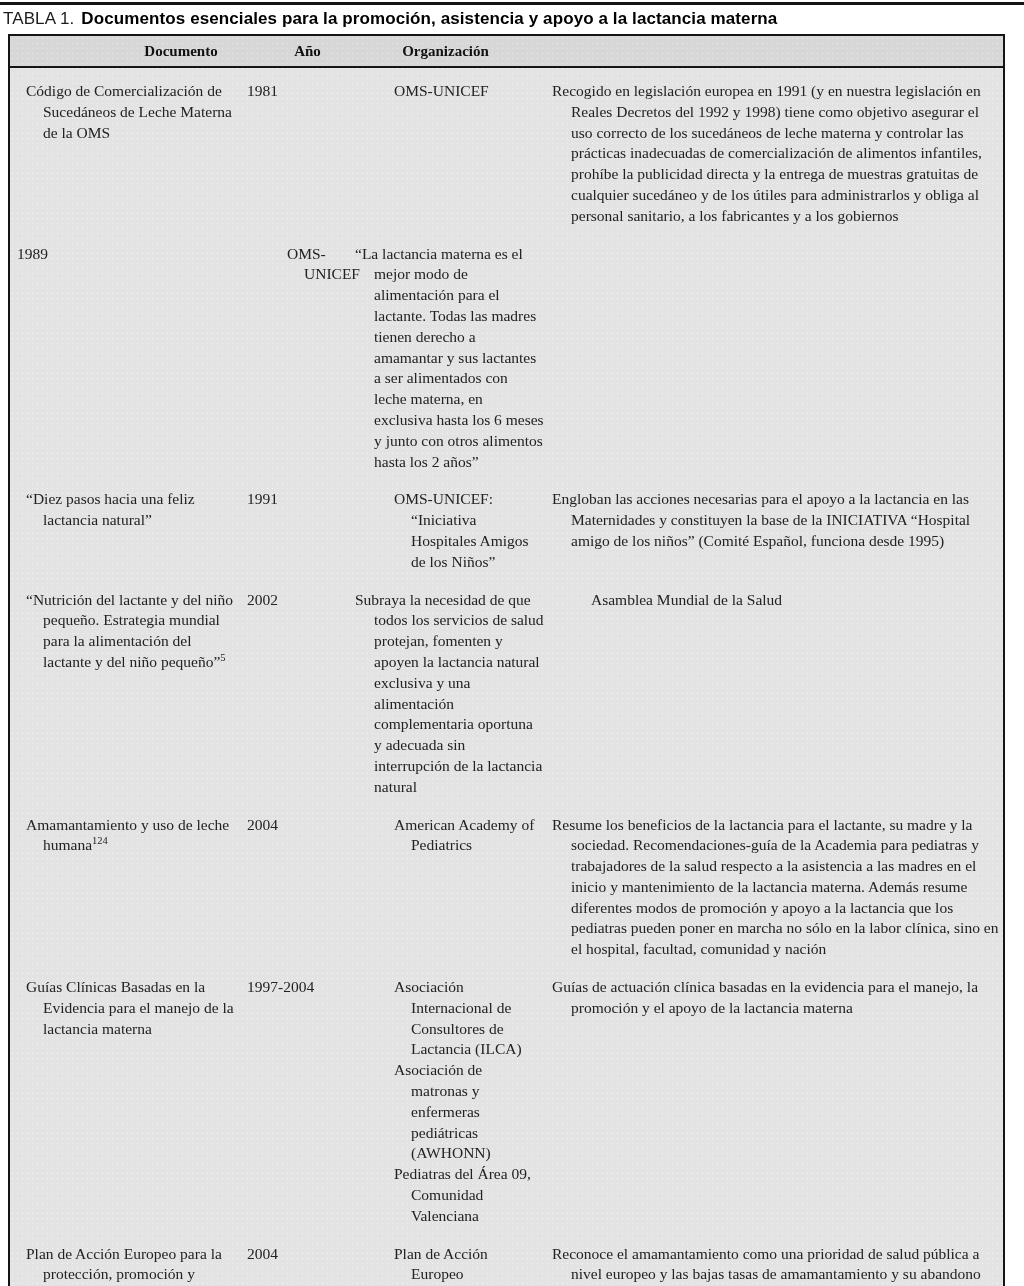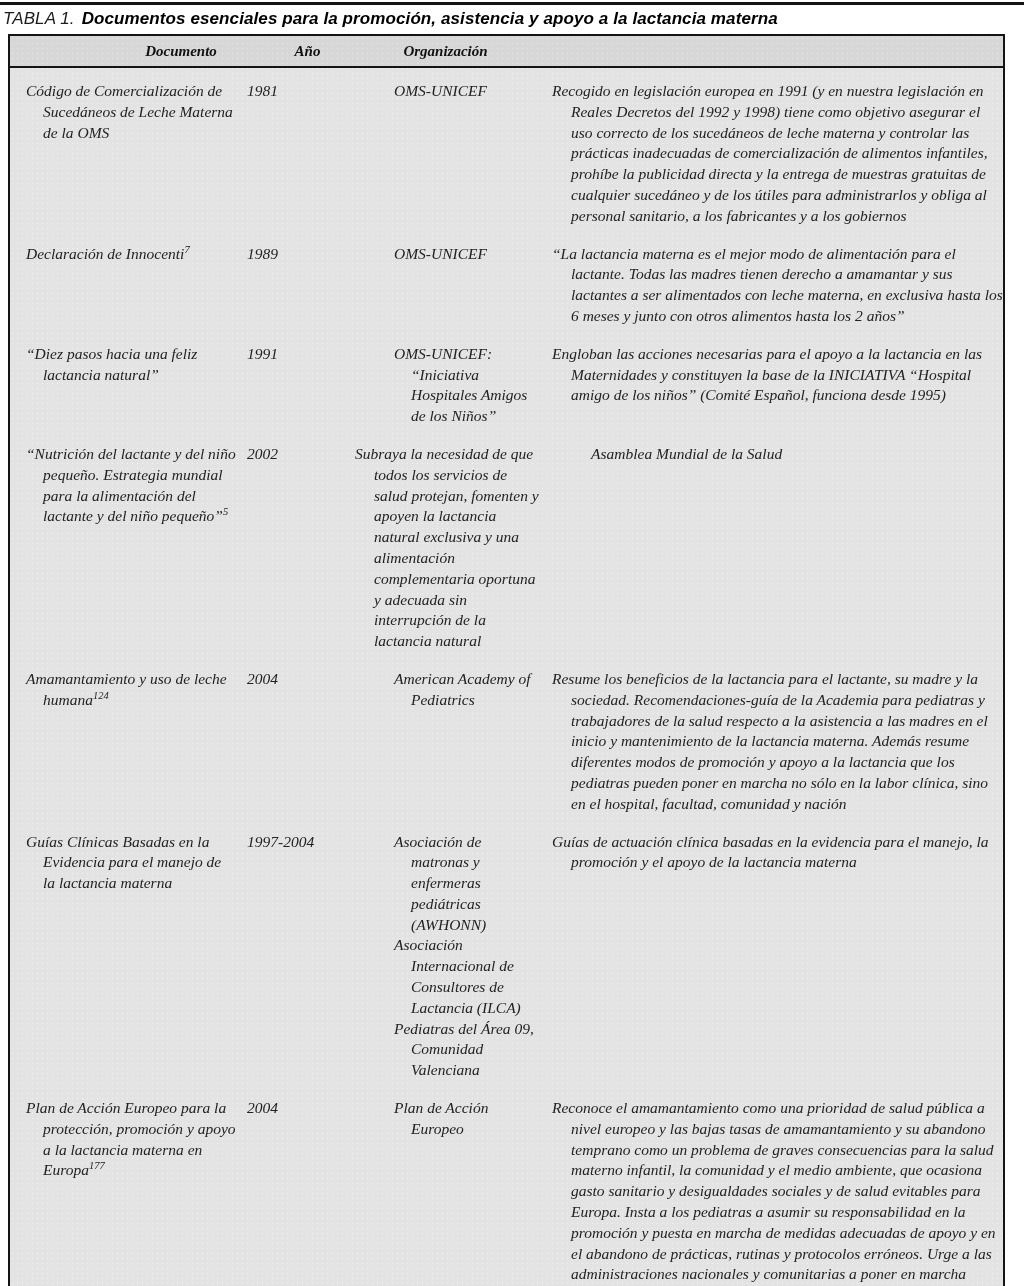--- a/index.html
+++ b/index.html
@@ -5,21 +5,21 @@
   html, body {
     margin: 0;
     padding: 0;
     background: #ffffff;
     width: 1024px;
     height: 1286px;
     overflow: hidden;
     font-family: "Liberation Serif", serif;
     color: #2b2b2b;
   }
-  .page { position: relative; width: 1024px; height: 1286px; font-style: italic; }
+  .page { position: relative; width: 1024px; height: 1286px; }
 
   .top-rule {
     position: absolute;
     top: 2px; left: 0;
     width: 1024px; height: 3px;
     background: #141414;
   }
 
   .caption {
     position: absolute;
@@ -121,23 +121,20 @@
           <p class="hang">OMS-UNICEF</p>
           <p class="hang"></p>
           <p class="hang"></p>
         </div>
         <div class="cell c-cont">
           <p class="hang">Recogido en legislación europea en 1991 (y en nuestra legislación en Reales Decretos del 1992 y 1998) tiene como objetivo asegurar el uso correcto de los sucedáneos de leche materna y controlar las prácticas inadecuadas de comercialización de alimentos infantiles, prohíbe la publicidad directa y la entrega de muestras gratuitas de cualquier sucedáneo y de los útiles para administrarlos y obliga al personal sanitario, a los fabricantes y a los gobiernos</p>
         </div>
       </div>
 
       <div class="trow">
-        <div class="cell c-doc">
-          <p class="hang"><span>Declaración de Innocenti</span><sup class="ref">7</sup></p>
-        </div>
         <div class="cell c-ano">1989</div>
         <div class="cell c-org">
           <p class="hang">OMS-UNICEF</p>
           <p class="hang"></p>
           <p class="hang"></p>
         </div>
         <div class="cell c-cont">
           <p class="hang">“La lactancia materna es el mejor modo de alimentación para el lactante. Todas las madres tienen derecho a amamantar y sus lactantes a ser alimentados con leche materna, en exclusiva hasta los 6 meses y junto con otros alimentos hasta los 2 años”</p>
         </div>
       </div>
@@ -186,22 +183,22 @@
           <p class="hang">Resume los beneficios de la lactancia para el lactante, su madre y la sociedad. Recomendaciones-guía de la Academia para pediatras y trabajadores de la salud respecto a la asistencia a las madres en el inicio y mantenimiento de la lactancia materna. Además resume diferentes modos de promoción y apoyo a la lactancia que los pediatras pueden poner en marcha no sólo en la labor clínica, sino en el hospital, facultad, comunidad y nación</p>
         </div>
       </div>
 
       <div class="trow">
         <div class="cell c-doc">
           <p class="hang"><span>Guías Clínicas Basadas en la Evidencia para el manejo de la lactancia materna</span><sup class="ref"></sup></p>
         </div>
         <div class="cell c-ano">1997-2004</div>
         <div class="cell c-org">
+          <p class="hang">Asociación Internacional de Consultores de Lactancia (ILCA)</p>
           <p class="hang">Asociación de matronas y enfermeras pediátricas (AWHONN)</p>
-          <p class="hang">Asociación Internacional de Consultores de Lactancia (ILCA)</p>
           <p class="hang">Pediatras del Área 09, Comunidad Valenciana</p>
         </div>
         <div class="cell c-cont">
           <p class="hang">Guías de actuación clínica basadas en la evidencia para el manejo, la promoción y el apoyo de la lactancia materna</p>
         </div>
       </div>
 
       <div class="trow">
         <div class="cell c-doc">
           <p class="hang"><span>Plan de Acción Europeo para la protección, promoción y apoyo a la lactancia materna en Europa</span><sup class="ref">177</sup></p>

